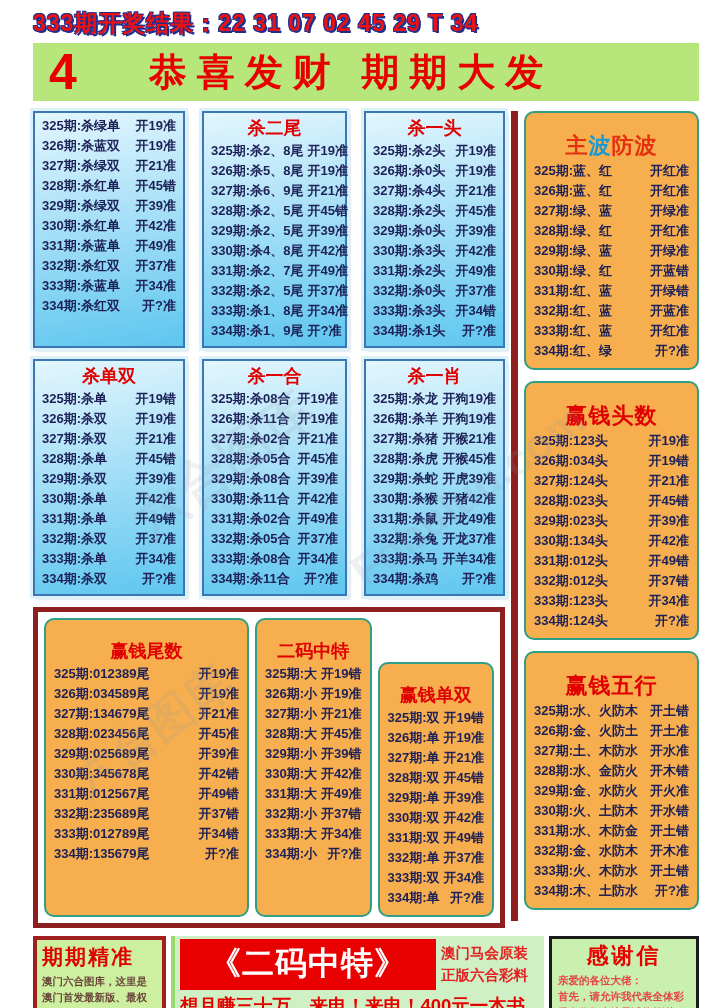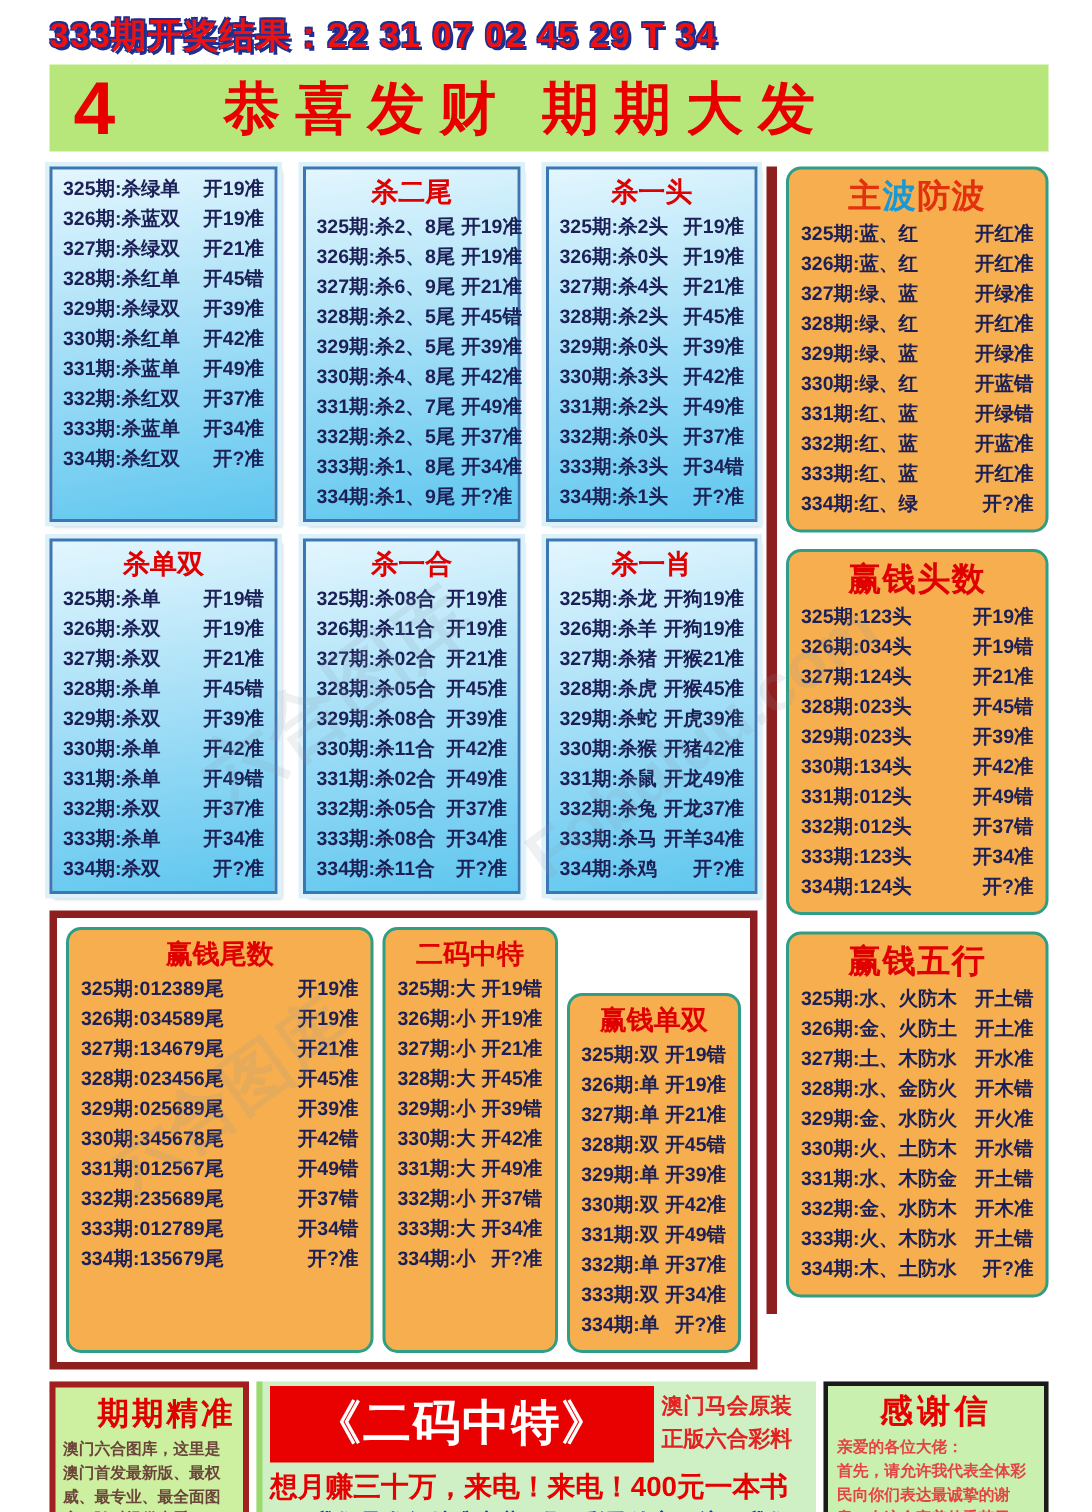--- a/index.html
+++ b/index.html
@@ -44,39 +44,39 @@
   
   .row3wrap {
     border: 5px solid #8e1f1f; background: #ffffff;
     display: flex; justify-content: space-between; gap: 6px;
     padding: 6px 6px; width: 472px;
   }
 
   
   .orangepanel {
     background: #f6ae4e; border: 2px solid #2f9e85; border-radius: 10px;
-    padding: 3px 7px 7px 7px;
+    padding: 18px 7px 7px 7px;
   }
   .orangepanel .ptitle { font-size: 18px; line-height: 26px; }
   .orangepanel .prowline { padding: 0 1px; }
   .op-wide  { width: 220px; }
   .op-small { width: 118px; }
   .op-small2{ width: 122px; margin-top: 44px; }
 
   
   .rightcol { width: 194px; margin-left: 6px; border-left: 7px solid #8e1f1f; padding-left: 6px; }
   .rightcol .orangepanel { width: 100%; margin-bottom: 11px; }
   .rightcol .ptitle { font-size: 22px; line-height: 30px; letter-spacing: 1px; }
   .t-red  { color: #e3310f; }
   .t-blue { color: #1899d6; }
 
   
   .bottomrow { display: flex; gap: 5px; margin-top: 8px; align-items: stretch; }
   .jz { width: 133px; border: 4px solid #a21f1f; background: #cdf0a0; padding: 3px 5px 6px 5px; }
-  .jz-t { color: #e00000; font-size: 21px; font-weight: bold; text-align: right; letter-spacing: 2px; }
+  .jz-t { color: #e00000; font-size: 21px; font-weight: bold; text-align: left; letter-spacing: 2px; }
   .jz-b { font-size: 10.5px; color: #6b463a; font-weight: bold; line-height: 1.5; margin-top: 3px; }
 
   .em { flex: 1; background: #cff0c4; border-left: 4px solid #9cd96c; border-bottom: 3px solid #333; padding: 3px 6px 5px 5px; display: flex; flex-direction: column; }
   .em-titlerow { display: flex; align-items: stretch; }
   .em-red { background: #e90000; color: #ffffff; font-size: 32px; font-weight: bold; flex: 1; text-align: center; letter-spacing: 1px; padding: 3px 0 4px 0; white-space: nowrap; }
   .em-side { width: 102px; color: #e32222; font-size: 14.5px; font-weight: bold; line-height: 1.45; padding-left: 5px; display: flex; flex-direction: column; justify-content: center; white-space: nowrap; }
   .em-hot { color: #e60000; font-weight: bold; font-size: 18.5px; margin: 3px 0 2px 0; white-space: nowrap; }
   .em-body { color: #1d3f9e; font-weight: bold; font-size: 14.5px; line-height: 1.5; text-indent: 2em; letter-spacing: 1px; }
 
   .thx { width: 150px; border: 3px solid #1a1a1a; background: #c9f0ae; padding: 2px 6px 6px 6px; }

